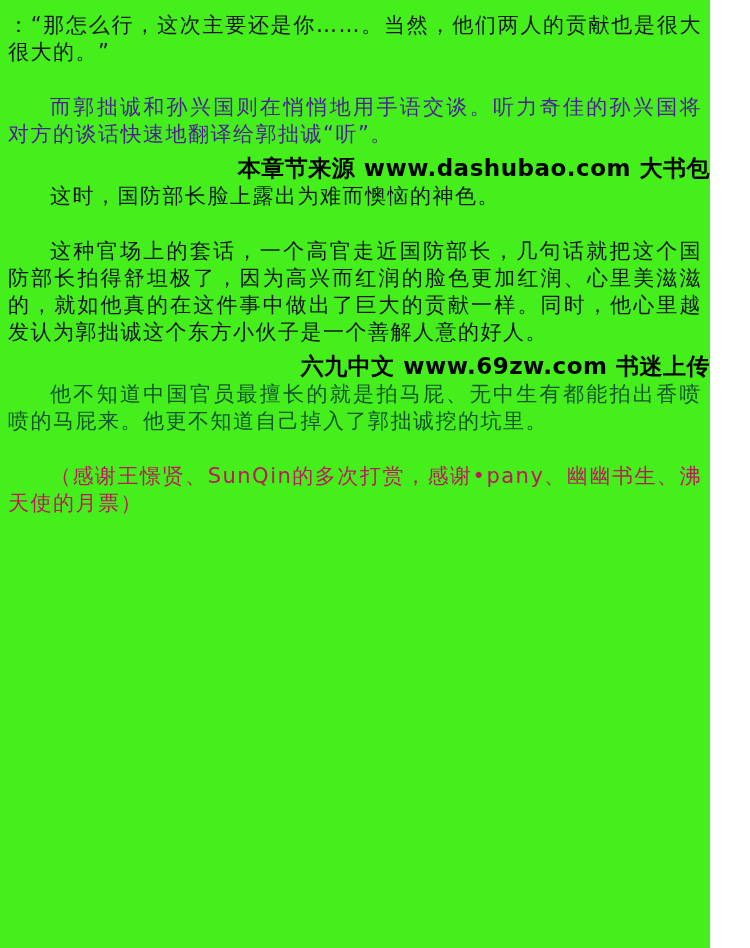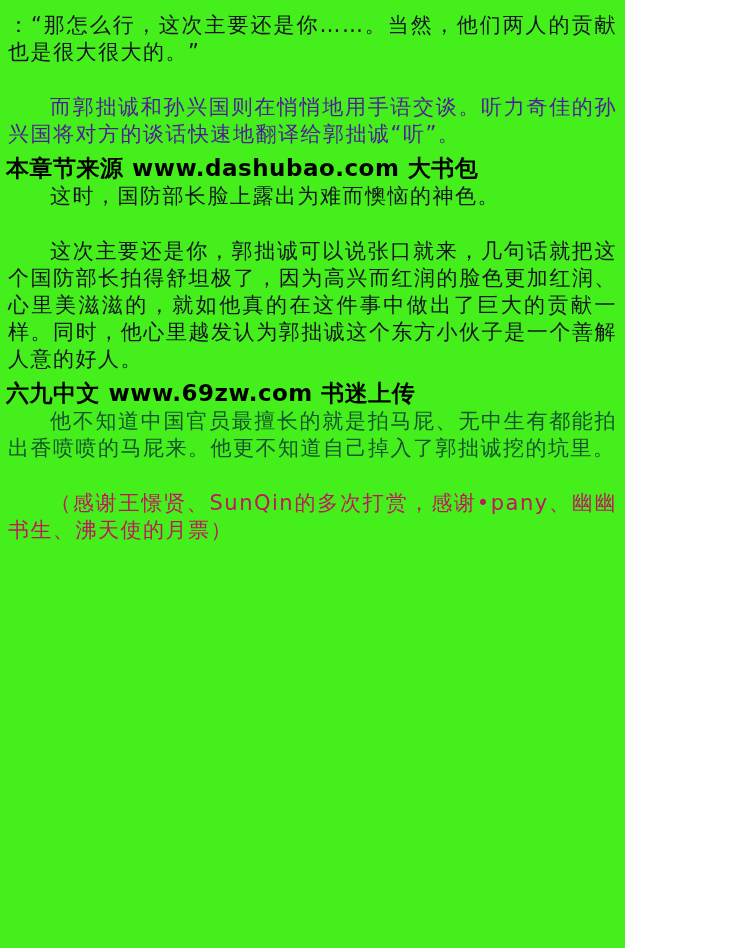--- a/index.html
+++ b/index.html
@@ -1,18 +1,18 @@
 <!DOCTYPE html>
 <html><head>
 <meta charset="utf-8">
 <style>
   html, body { margin: 0; padding: 0; }
   .page {
     position: relative;
-    width: 625px;
+    width: 710px;
     height: 948px;
     overflow: hidden;
     background: #44EF1C;
     font-family: "DejaVu Sans", sans-serif;
   }
   .text-flow {
     padding-top: 10px;
   }
   p { margin: 0; }
   p.body {
@@ -25,30 +25,31 @@
   }
   p.body.indent { text-indent: 2em; }
   p.body:first-child { margin-top: 2px; }
   p.watermark {
     margin: 6px 0 0 6px;
     font-size: 23px;
     line-height: 29px;
     font-weight: bold;
     letter-spacing: 0.5px;
     color: #000000;
+    text-align: right;
   }
   p.watermark + p.body { margin-top: 0; }
 </style>
 </head>
 <body>
 
 <div class="page" style="background: rgb(68, 239, 28);">
   <div class="text-flow">
       <p class="body" style="color: rgb(20, 20, 30);">：“那怎么行，这次主要还是你……。当然，他们两人的贡献也是很大很大的。”</p>
       <p class="body indent" style="color: #4c1d95;">而郭拙诚和孙兴国则在悄悄地用手语交谈。听力奇佳的孙兴国将对方的谈话快速地翻译给郭拙诚“听”。</p>
       <p class="watermark" style="color: rgb(0, 0, 0);">本章节来源 www.dashubao.com 大书包</p>
       <p class="body indent" style="color: rgb(20, 20, 30);">这时，国防部长脸上露出为难而懊恼的神色。</p>
-      <p class="body indent" style="color: rgb(20, 20, 30);">这次主要还是你，郭拙诚可以说张口就来，几句话就把这个国防部长拍得舒坦极了，因为高兴而红润的脸色更加红润、心里美滋滋的，就如他真的在这件事中做出了巨大的贡献一样。同时，他心里越发认为郭拙诚这个东方小伙子是一个善解人意的好人。</p>
+      <p class="body indent" style="color: rgb(20, 20, 30);">这种官场上的套话，一个高官走近国防部长，几句话就把这个国防部长拍得舒坦极了，因为高兴而红润的脸色更加红润、心里美滋滋的，就如他真的在这件事中做出了巨大的贡献一样。同时，他心里越发认为郭拙诚这个东方小伙子是一个善解人意的好人。</p>
       <p class="watermark" style="color: rgb(0, 0, 0);">六九中文 www.69zw.com 书迷上传</p>
       <p class="body indent" style="color: #14532d;">他不知道中国官员最擅长的就是拍马屁、无中生有都能拍出香喷喷的马屁来。他更不知道自己掉入了郭拙诚挖的坑里。</p>
       <p class="body indent" style="color: #be185d;">（感谢王憬贤、SunQin的多次打赏，感谢•pany、幽幽书生、沸天使的月票）</p>
     </div>
 </div>
 
 </body></html>

